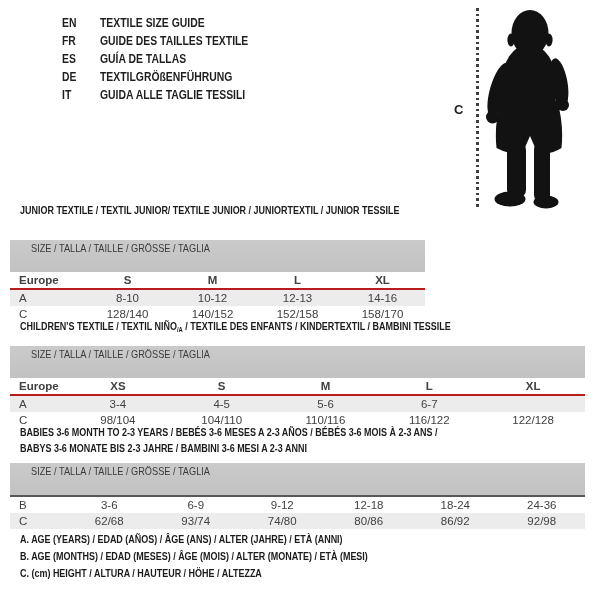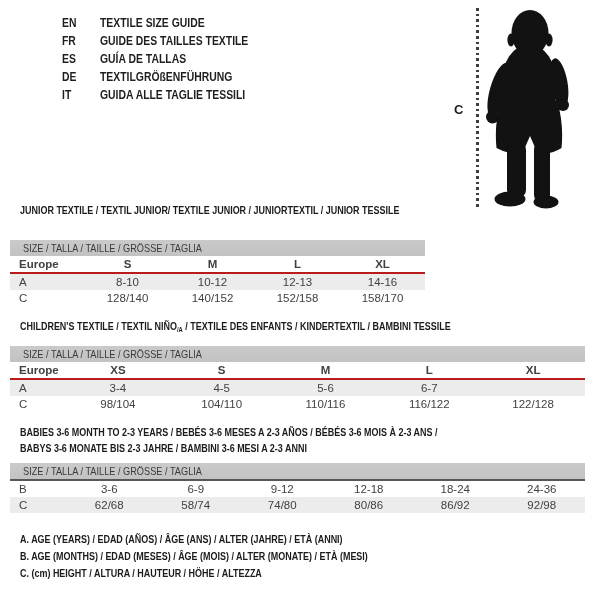--- a/index.html
+++ b/index.html
@@ -26,22 +26,22 @@
   .c-marker { position:absolute; left:6px; top:98px; font-size:13px; font-weight:bold; color:#1e1e1e; }
   .baby { position:absolute; left:35px; top:2px; }
 
   
   .sec-title { position:absolute; left:20px; font-size:11.5px; font-weight:bold; color:#1b1b1b; line-height:16px; }
   .sub-a { font-size:7.5px; vertical-align:-2px; letter-spacing:0; }
 
   
   .tbl { position:absolute; left:10px; }
   .bar {
-    height:16px; line-height:16px; background:linear-gradient(#cacaca,#c2c2c2);
-    padding-left:13px; font-size:11.5px; color:#3a3a3c;
+    height:32px; line-height:16px; background:linear-gradient(#cacaca,#c2c2c2);
+    padding-left:21px; font-size:11.5px; color:#3a3a3c;
   }
   .bar.dark-under { border-bottom:2px solid #57575a; }
   .row { height:16px; font-size:11.5px; color:#414144; }
   .row.head { border-bottom:2px solid #b91c1c;font-weight:bold; }
   .row.alt  { background:#ececec; }
   .cell { text-align:center; line-height:16px; overflow:hidden; }
   .cell.lab { text-align:left; padding-left:9px; }
   .t1cols { display:grid; grid-template-columns:75px repeat(4,1fr); }
   .t2cols { display:grid; grid-template-columns:56px repeat(5,1fr); }
   .t3cols { display:grid; grid-template-columns:56px repeat(6,1fr); }
@@ -171,21 +171,21 @@
     <div class="cell">3-6</div>
     <div class="cell">6-9</div>
     <div class="cell">9-12</div>
     <div class="cell">12-18</div>
     <div class="cell">18-24</div>
     <div class="cell">24-36</div>
   </div>
   <div class="row alt t3cols">
     <div class="cell lab">C</div>
     <div class="cell">62/68</div>
-    <div class="cell">58/74</div>
+    <div class="cell">93/74</div>
     <div class="cell">74/80</div>
     <div class="cell">80/86</div>
     <div class="cell">86/92</div>
     <div class="cell">92/98</div>
   </div>
 </div>
 
 <div class="notes">
   <div class="note"><span class="cond">A. AGE (YEARS) / EDAD (AÑOS) / ÂGE (ANS) / ALTER (JAHRE) / ETÀ (ANNI)</span></div>
   <div class="note"><span class="cond">B. AGE (MONTHS) / EDAD (MESES) / ÂGE (MOIS) / ALTER (MONATE) / ETÀ (MESI)</span></div>

